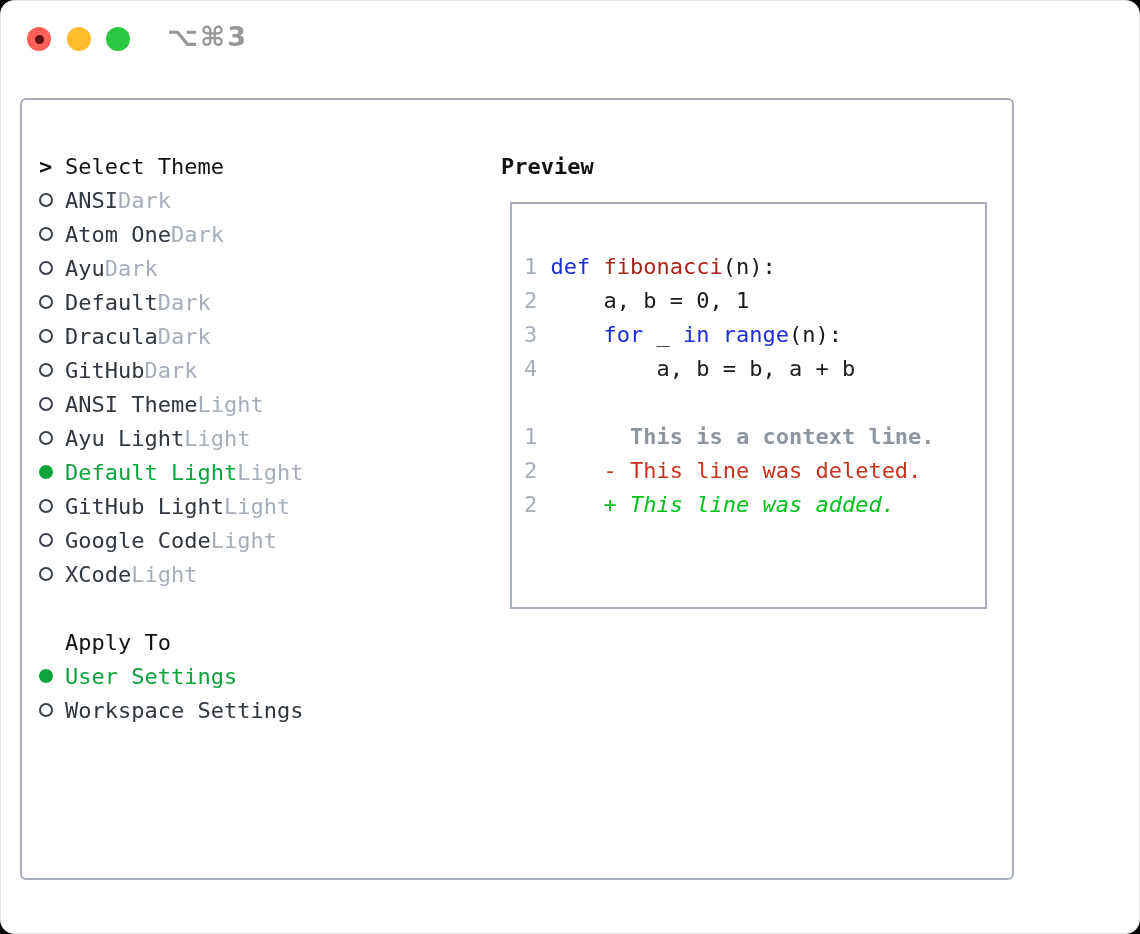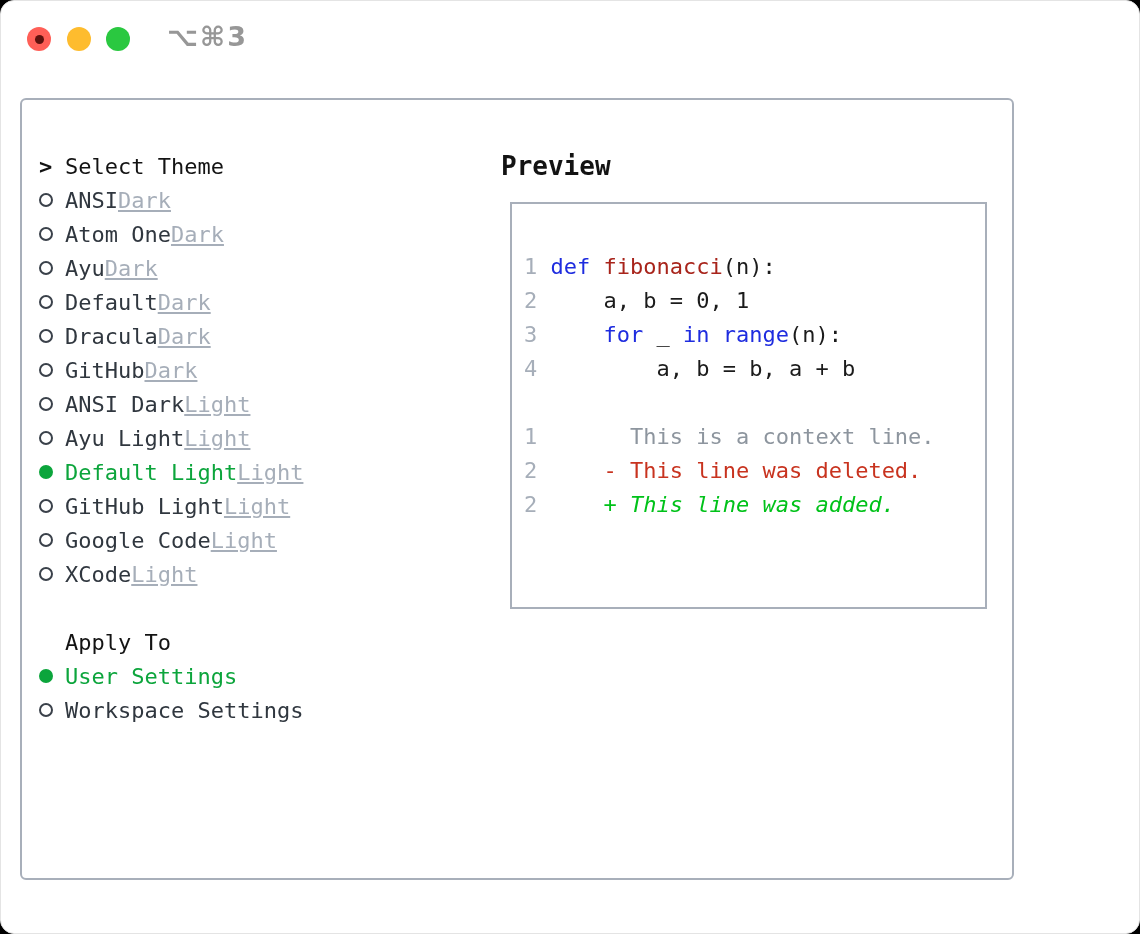--- a/index.html
+++ b/index.html
@@ -37,43 +37,43 @@
     font-size:22px;color:var(--c-name,#30373f);
   }
   .row{height:34px;display:flex;align-items:center;white-space:pre;}
   .marker{width:26px;display:flex;align-items:center;flex:0 0 26px;}
   .dot{width:14px;height:14px;border:2.5px solid #3a414a;border-radius:50%;box-sizing:border-box;}
   .dot.filled{background:var(--c-selected,#0ca53c);border-color:var(--c-selected,#0ca53c);}
   .prompt{width:26px;flex:0 0 26px;font-weight:bold;color:var(--c-heading,#131313);}
   .section-title{font-weight:normal;color:var(--c-heading,#131313);}
   .sub-title{color:var(--c-heading,#131313);}
   .tname.sel{color:var(--c-selected,#0ca53c);}
-  .ttag{color:var(--c-tag,#a6aeb9);text-decoration:underline;}
+  .ttag{color:var(--c-tag,#a6aeb9);}
   .hint{
     width:408px;line-height:34px;color:var(--c-hint,#a6aeb9);
     white-space:normal;
   }
   
   .preview-title{
     position:absolute;left:500px;top:148px;height:34px;
     display:flex;align-items:center;
-    font-size:26px;font-weight:bold;color:var(--c-heading,#131313);
+    font-size:22px;font-weight:bold;color:var(--c-heading,#131313);
   }
   .preview-box{
     position:absolute;left:509px;top:201px;width:477px;height:407px;
     border:2px solid var(--c-border,#a8afba);box-sizing:border-box;
     padding:46px 0 0 12px;
     font-size:22px;color:var(--c-plain,#1b1b1b);
   }
   .cline{height:34px;line-height:34px;white-space:pre;}
   .lineno{color:var(--c-lineno,#a6aeb9);}
   .tk-kw{color:var(--c-kw,#1e2cdf);}
   .tk-fn{color:var(--c-fn,#a8241b);}
   .tk-pl{color:var(--c-plain,#1b1b1b);}
-  .tk-ctx{color:var(--c-ctx,#8d959e);}
+  .tk-ctx{color:var(--c-ctx,#8d959e);font-weight:bold;}
   .tk-del{color:var(--c-del,#c8331f);}
   .tk-add{color:var(--c-add,#00c219);font-style:italic;}
 </style>
 </head>
 <body>
 
 <div class="window">
 
   <div class="titlebar">
     <div class="light red">
@@ -92,21 +92,21 @@
       <span class="section-title">Select Theme</span>
     </div>
 
     <div id="theme-items">
         <div class="row theme-row"><span class="marker"><span class="dot"></span></span><span class="tname">ANSI</span> <span class="ttag">Dark</span></div>
         <div class="row theme-row"><span class="marker"><span class="dot"></span></span><span class="tname">Atom One</span> <span class="ttag">Dark</span></div>
         <div class="row theme-row"><span class="marker"><span class="dot"></span></span><span class="tname">Ayu</span> <span class="ttag">Dark</span></div>
         <div class="row theme-row"><span class="marker"><span class="dot"></span></span><span class="tname">Default</span> <span class="ttag">Dark</span></div>
         <div class="row theme-row"><span class="marker"><span class="dot"></span></span><span class="tname">Dracula</span> <span class="ttag">Dark</span></div>
         <div class="row theme-row"><span class="marker"><span class="dot"></span></span><span class="tname">GitHub</span> <span class="ttag">Dark</span></div>
-        <div class="row theme-row"><span class="marker"><span class="dot"></span></span><span class="tname">ANSI Dark</span> <span class="ttag">Light</span></div>
+        <div class="row theme-row"><span class="marker"><span class="dot"></span></span><span class="tname">ANSI Theme</span> <span class="ttag">Light</span></div>
         <div class="row theme-row"><span class="marker"><span class="dot"></span></span><span class="tname">Ayu Light</span> <span class="ttag">Light</span></div>
         <div class="row theme-row"><span class="marker"><span class="dot filled"></span></span><span class="tname sel">Default Light</span> <span class="ttag">Light</span></div>
         <div class="row theme-row"><span class="marker"><span class="dot"></span></span><span class="tname">GitHub Light</span> <span class="ttag">Light</span></div>
         <div class="row theme-row"><span class="marker"><span class="dot"></span></span><span class="tname">Google Code</span> <span class="ttag">Light</span></div>
         <div class="row theme-row"><span class="marker"><span class="dot"></span></span><span class="tname">XCode</span> <span class="ttag">Light</span></div>
       </div>
 
     <div class="row blank"></div>
 
     <div class="row">

